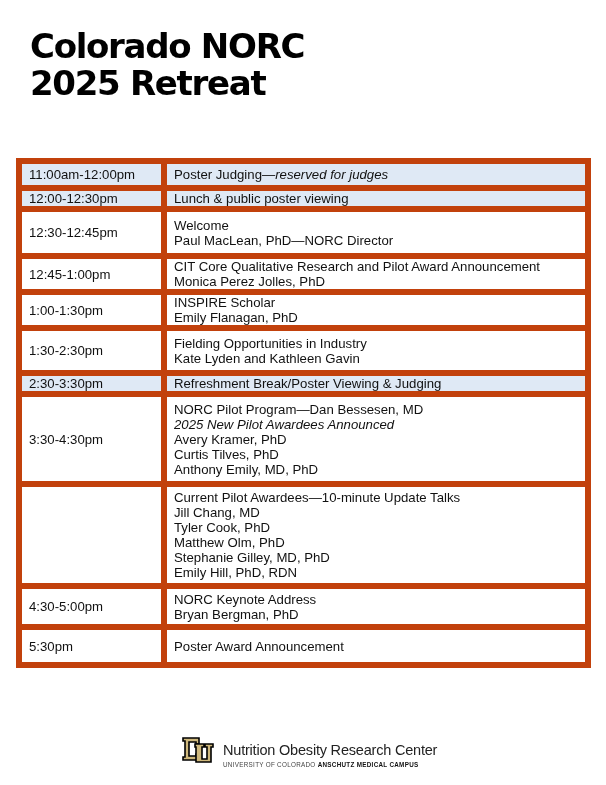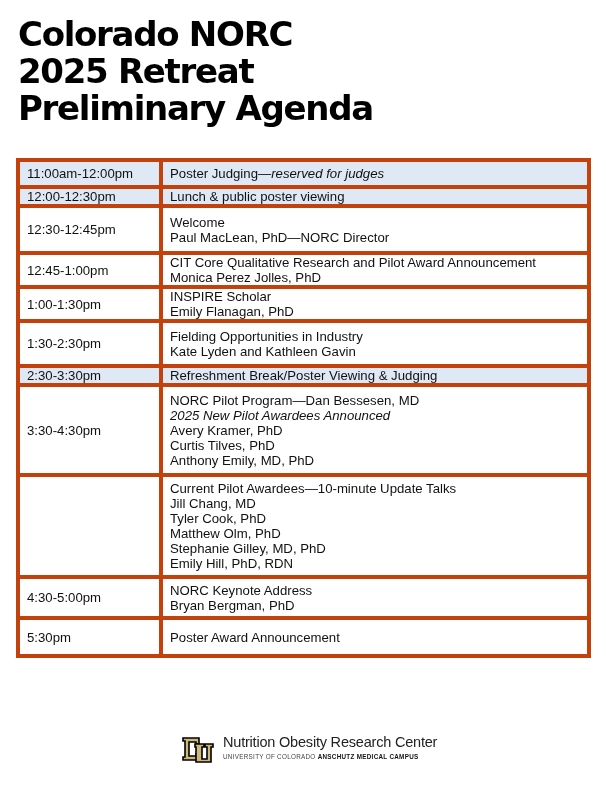--- a/index.html
+++ b/index.html
@@ -1,38 +1,37 @@
 <!DOCTYPE html>
 <html><head>
 <meta charset="utf-8">
 <style>
   html, body { margin:0; padding:0; background:#ffffff; }
   body { width:606px; height:785px; position:relative; overflow:hidden; font-family:"Liberation Sans", sans-serif; color:#111; }
-  .title { position:absolute; left:18px; top:16px; margin:0; font-family:"DejaVu Sans", sans-serif; font-weight:900; font-size:34px; line-height:37px; letter-spacing:-1.3px; color:#000; }
+  .title { position:absolute; left:18px; top:16px; margin:12px; font-family:"DejaVu Sans", sans-serif; font-weight:900; font-size:34px; line-height:37px; letter-spacing:-1.3px; color:#000; }
   .title span { display:block; }
   table.agenda { position:absolute; left:16px; top:158px; width:575px; border-collapse:collapse; font-size:13.2px; line-height:15px; }
-  table.agenda td { border:4px solid #c2410c; padding:0 7px; vertical-align:middle; }
+  table.agenda td { border:6px solid #c2410c; padding:0 7px; vertical-align:middle; }
   td.time { width:125px; }
   tr.shade td { background:#dfe9f5; }
   .bold { font-weight:normal; display:block; }
   .ital { font-style:italic; }
   .line { display:block; }
-  .footer { position:absolute; left:181px; top:734px; display:flex; align-items:flex-start; }
+  .footer { position:absolute; left:181px; top:734px; display:flex; align-items:flex-end; }
   .logo { width:34px; height:34px; margin-right:8px; }
   .ftext1 { font-size:14.5px; color:#222; letter-spacing:-0.2px; line-height:16px; }
   .ftext2 { font-size:6.3px; color:#444; letter-spacing:0.3px; margin-top:3px; }
   .ftext2 b { color:#111; }
 </style>
 </head>
 <body>
 
 <h1 class="title">
   <span>Colorado NORC</span>
   <span>2025 Retreat</span>
-  <span>Preliminary Agenda</span>
 </h1>
 
 <table class="agenda">
   <tbody id="agenda-body">
       <tr class="shade" style="height: 27px;">
         <td class="time">11:00am-12:00pm</td>
         <td><span>Poster Judging—</span><span class="ital">reserved for judges</span></td>
       </tr>
       <tr class="shade" style="height: 17px;">
         <td class="time">12:00-12:30pm</td>

